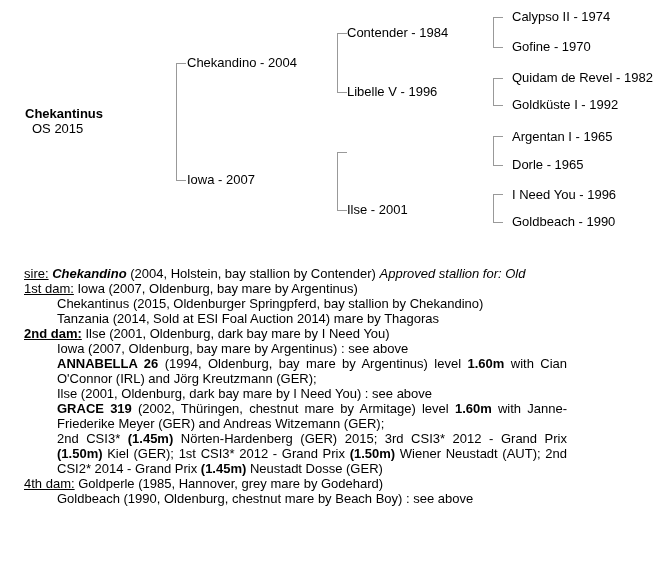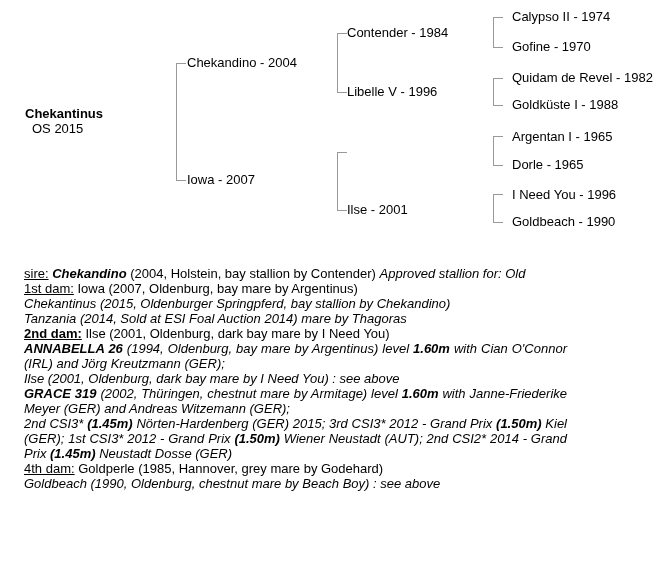--- a/index.html
+++ b/index.html
@@ -36,21 +36,21 @@
   
   .details{position:absolute;left:0;top:252px;width:589px;}
   .line{
     margin:0;
     padding:0 22px 0 24px;
     font-size:13px;
     line-height:15px;
   }
   .sire-line{margin-top:14px;}
   .section{margin-top:0;}
-  .indent{font-style:italic;}
+  .indent{padding-left:57px;}
   .justify{text-align:justify;}
 </style>
 </head>
 <body>
 
 <div class="page">
 
   <div class="tree">
 
     <div class="node root-name" style="left:25px;top:106px">Chekantinus</div>
@@ -67,39 +67,40 @@
     <div class="node" style="left:187px;top:55px">Chekandino - 2004</div>
     <div class="node" style="left:187px;top:172px">Iowa - 2007</div>
 
     <div class="node" style="left:347px;top:25px">Contender - 1984</div>
     <div class="node" style="left:347px;top:84px">Libelle V - 1996</div>
     <div class="node" style="left:347px;top:202px">Ilse - 2001</div>
 
     <div class="node" style="left:512px;top:9px">Calypso II - 1974</div>
     <div class="node" style="left:512px;top:39px">Gofine - 1970</div>
     <div class="node" style="left:512px;top:70px">Quidam de Revel - 1982</div>
-    <div class="node" style="left:512px;top:97px">Goldküste I - 1988</div>
+    <div class="node" style="left:512px;top:97px">Goldküste I - 1992</div>
     <div class="node" style="left:512px;top:129px">Argentan I - 1965</div>
     <div class="node" style="left:512px;top:157px">Dorle - 1965</div>
     <div class="node" style="left:512px;top:187px">I Need You - 1996</div>
     <div class="node" style="left:512px;top:214px">Goldbeach - 1990</div>
   </div>
 
   <div class="details">
 
     <p class="line sire-line"><span style="text-decoration: underline;">sire:</span><span> </span><span style="font-weight: 700; font-style: italic;">Chekandino</span><span> (2004, Holstein, bay stallion by Contender) </span><span style="font-style: italic;">Approved stallion for: Old</span></p>
 
     <div class="section">
       <p class="line"><span style="text-decoration: underline;">1st dam:</span><span> Iowa (2007, Oldenburg, bay mare by Argentinus)</span></p>
       <p class="line indent"><span>Chekantinus (2015, Oldenburger Springpferd, bay stallion by Chekandino)</span></p>
       <p class="line indent"><span>Tanzania (2014, Sold at ESI Foal Auction 2014) mare by Thagoras</span></p>
     </div>
 
     <div class="section">
       <p class="line"><span style="text-decoration: underline; font-weight: bold;">2nd dam:</span><span> Ilse (2001, Oldenburg, dark bay mare by I Need You)</span></p>
+      <p class="line indent"><span>Iowa (2007, Oldenburg, bay mare by Argentinus) : see above</span></p>
     </div>
 
     <div class="section">
       <p class="line indent justify"><span style="font-weight: 700;">ANNABELLA 26</span><span> (1994, Oldenburg, bay mare by Argentinus) level </span><span style="font-weight: 700;">1.60m</span><span> with Cian O'Connor (IRL) and Jörg Kreutzmann (GER);</span></p>
       <p class="line indent"><span>Ilse (2001, Oldenburg, dark bay mare by I Need You) : see above</span></p>
       <p class="line indent justify"><span style="font-weight: 700;">GRACE 319</span><span> (2002, Thüringen, chestnut mare by Armitage) level </span><span style="font-weight: 700;">1.60m</span><span> with Janne-Friederike Meyer (GER) and Andreas Witzemann (GER);</span></p>
       <p class="line indent justify"><span>2nd CSI3* </span><span style="font-weight: 700;">(1.45m)</span><span> Nörten-Hardenberg (GER) 2015; 3rd CSI3* 2012 - Grand Prix </span><span style="font-weight: 700;">(1.50m)</span><span> Kiel (GER); 1st CSI3* 2012 - Grand Prix </span><span style="font-weight: 700;">(1.50m)</span><span> Wiener Neustadt (AUT); 2nd CSI2* 2014 - Grand Prix </span><span style="font-weight: 700;">(1.45m)</span><span> Neustadt Dosse (GER)</span></p>
     </div>
 
     <div class="section">

